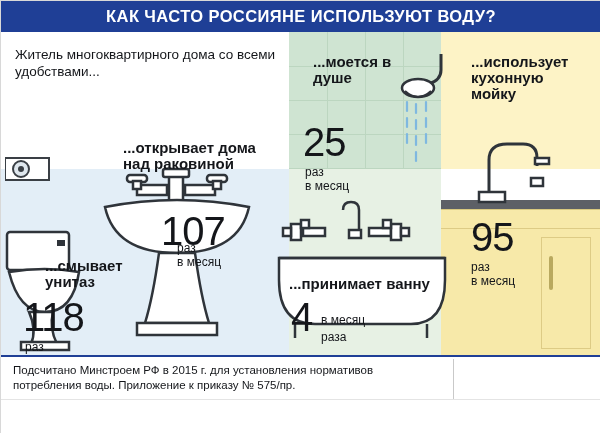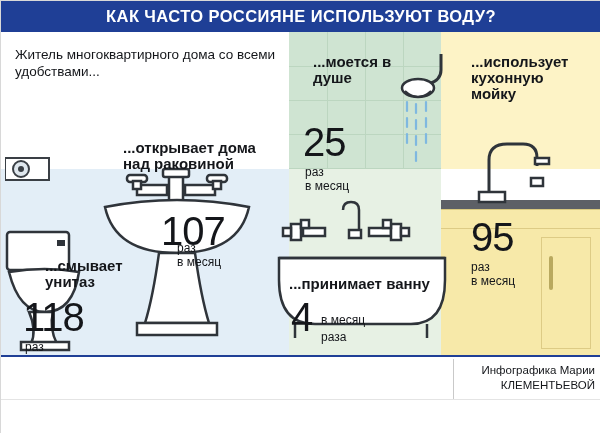--- a/index.html
+++ b/index.html
@@ -269,22 +269,22 @@
     </div>
 
     <div class="t lbl cap-bath">...принимает ванну</div>
     <div class="t big num-bath">4</div>
     <div class="t small bath-raza">раза</div>
     <div class="t small bath-mon">в месяц</div>
 
   </div>
 
   <div class="footer">
+    <div class="footer-left">Подсчитано Минстроем РФ в 2015 г. для установления нормативов потребления воды. Приложение к приказу № 575/пр.</div>
     <div class="footer-div"></div>
-    <div class="footer-right">Инфографика Марии КЛЕМЕНТЬЕВОЙ</div>
   </div>
 
   <div class="credit-strip">
     
     
   </div>
 
 </div>
 
 </body></html>

